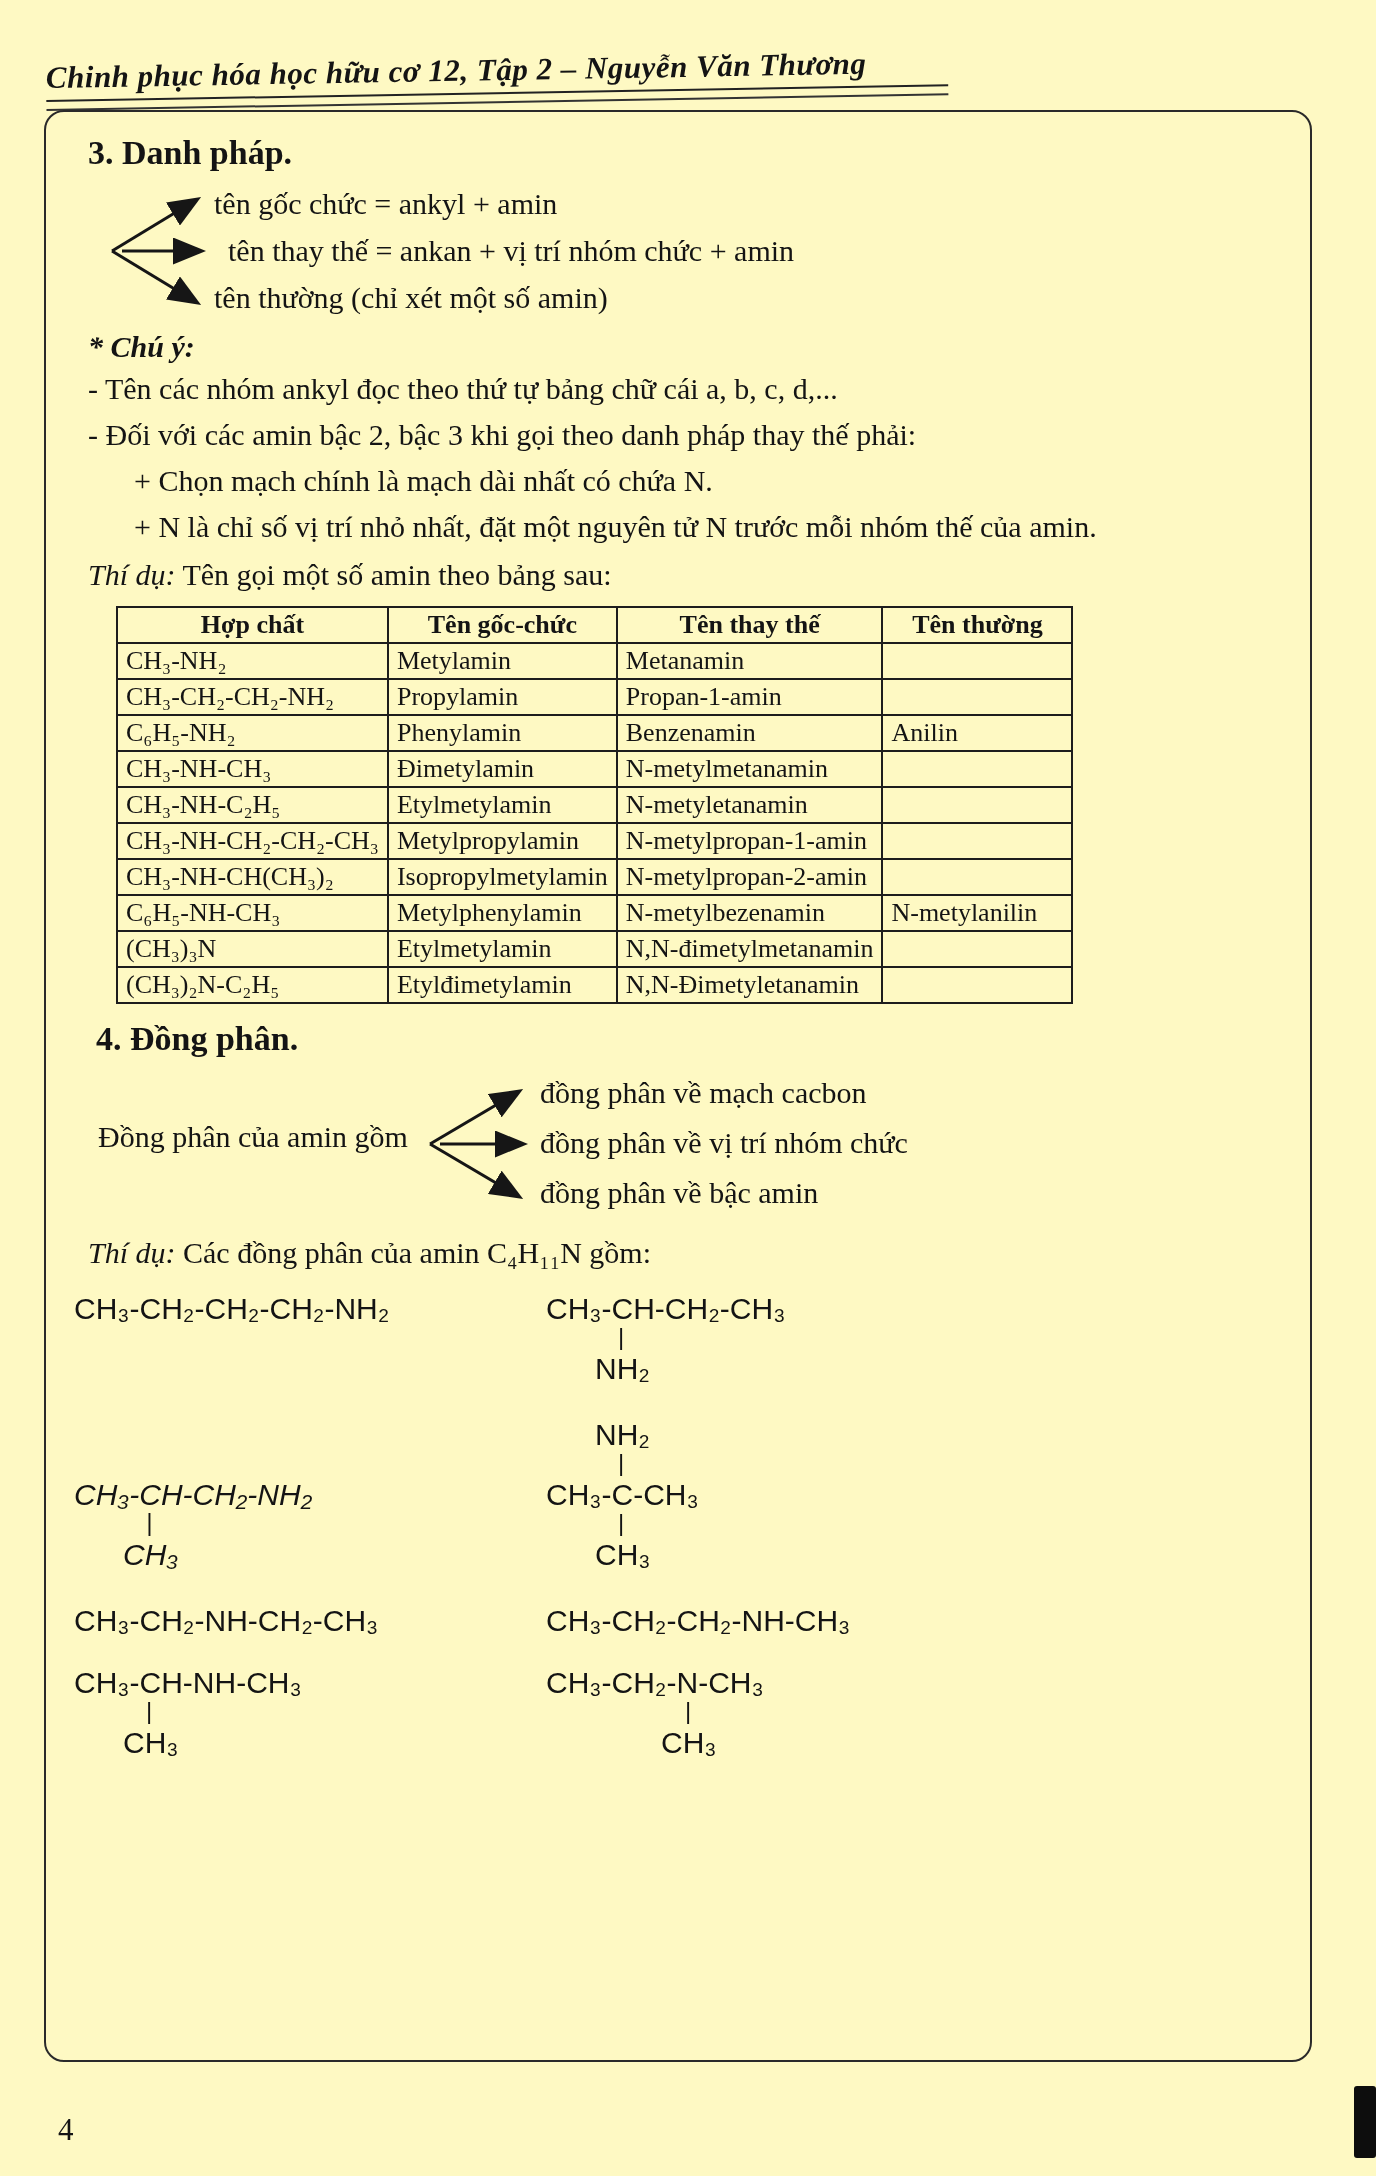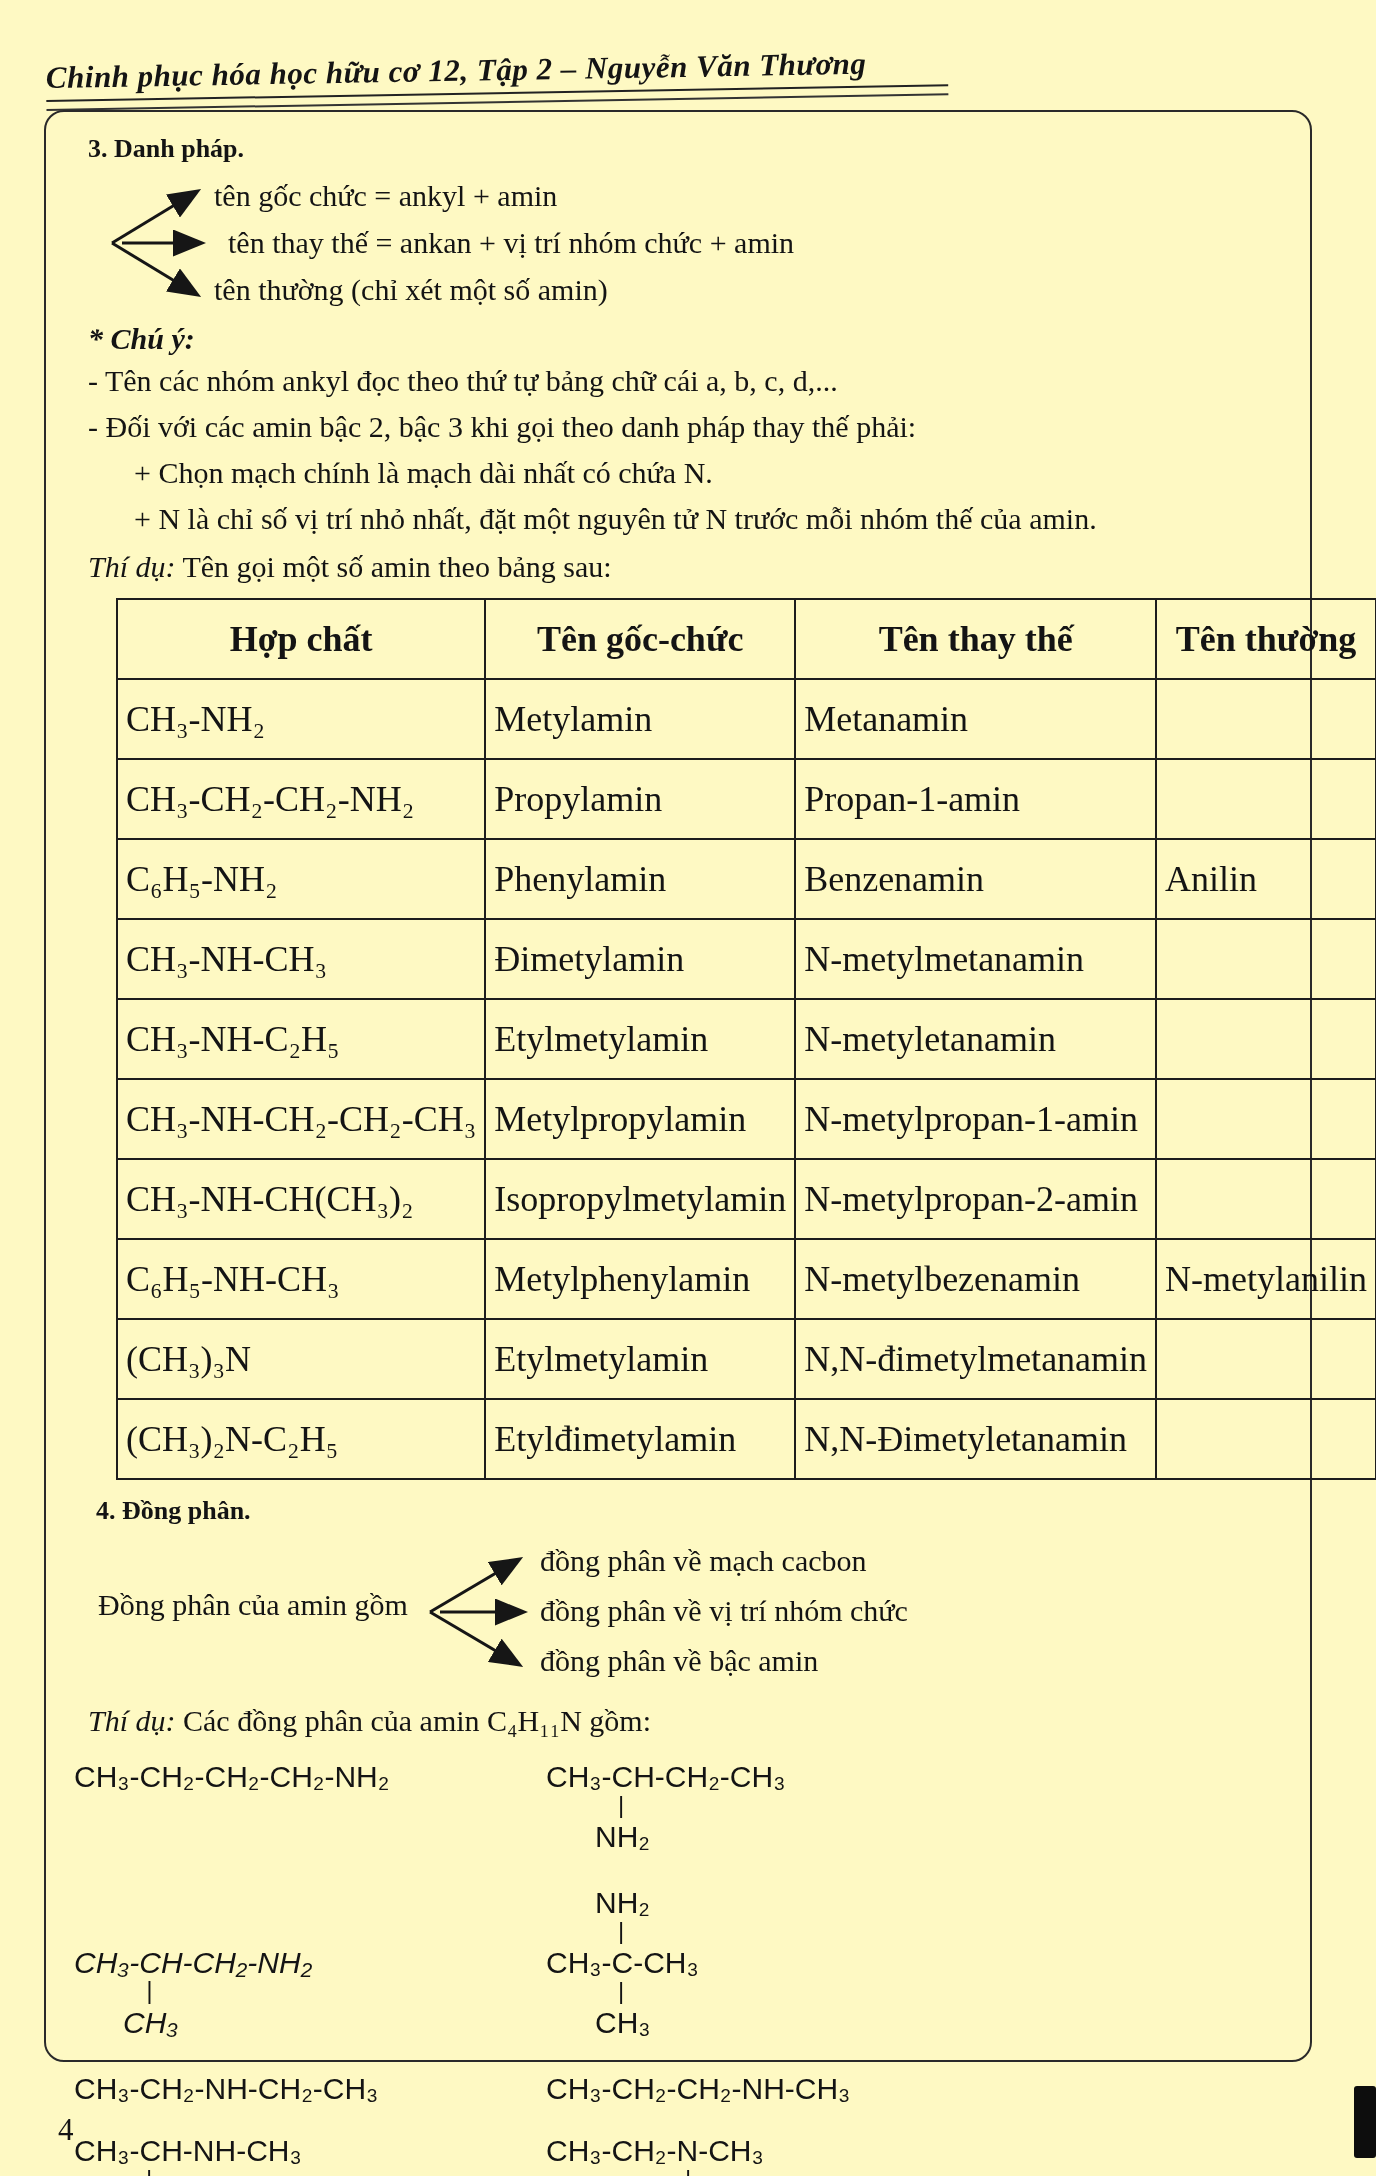--- a/index.html
+++ b/index.html
@@ -25,36 +25,36 @@
     margin-top:4px;width:902px;height:7px;
     border-top:2px solid #222;border-bottom:2px solid #333;
   }
   
   .content-box{
     position:absolute;left:44px;top:110px;
     width:1268px;height:1952px;box-sizing:border-box;
     border:2px solid #2a2a2a;border-radius:20px;
     padding:16px 28px 0 28px;
   }
-  .sec-heading{font-size:26px;font-weight:bold;margin:6px 0 8px 14px;font-family:Liberation Serif, serif;}
+  .sec-heading{font-size:34px;font-weight:bold;margin:6px 0 8px 14px;font-family:Liberation Serif, serif;}
   
   .diagram1{position:relative;height:142px;margin:2px 0 6px 36px;}
   .diagram1 svg{position:absolute;left:0;top:0;}
   .d1-line{margin-left:104px;font-size:30px;line-height:47px;height:47px;white-space:nowrap;}
   
   .note-heading{font-size:30px;font-weight:bold;font-style:italic;margin:8px 0 2px 14px;}
   .note{font-size:30px;line-height:46px;margin-left:14px;white-space:nowrap;}
   .note.indent2{margin-left:60px;}
   .example-line{font-size:30px;line-height:46px;margin:2px 0 8px 14px;}
   .example-label{font-style:italic;}
   
   table.amine{border-collapse:collapse;table-layout:fixed;margin:6px 0 10px 42px;}
   table.amine th,table.amine td{
-    border:2px solid #1d1d1d;padding:18px 8px;height:32px;
-    font-size:36px;white-space:nowrap;overflow:hidden;text-align:left;
+    border:2px solid #1d1d1d;padding:1px 8px;height:32px;
+    font-size:26px;white-space:nowrap;overflow:hidden;text-align:left;
   }
   table.amine th{font-weight:bold;text-align:center;}
   
   .diagram2{position:relative;height:152px;margin:10px 0 2px 0;}
   .d2-label{position:absolute;left:24px;top:52px;font-size:30px;white-space:nowrap;}
   .diagram2 svg{position:absolute;left:352px;top:0;}
   .d2-line{margin-left:466px;font-size:30px;line-height:50px;height:50px;white-space:nowrap;}
   
   .fml{font-family:"Liberation Sans",sans-serif;font-size:30px;}
   .fl{height:38px;line-height:38px;white-space:pre;}

